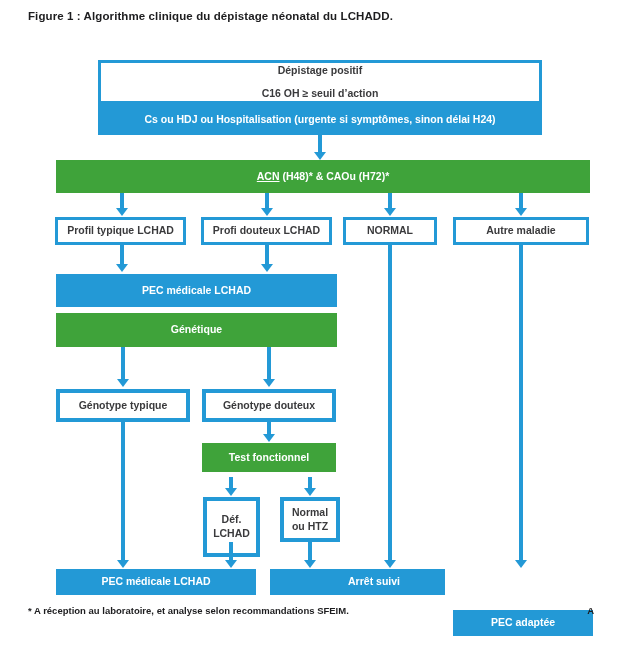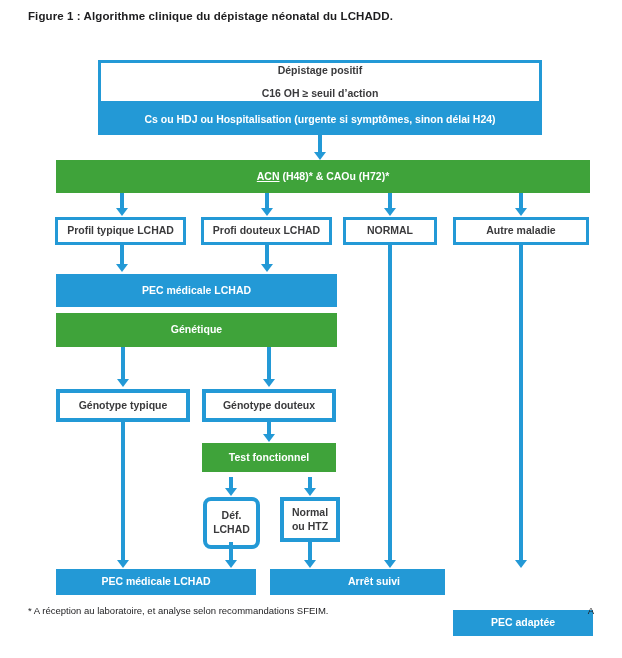--- a/index.html
+++ b/index.html
@@ -25,21 +25,21 @@
   .u { text-decoration:underline; }
   .arr { position:absolute; width:4px; background:var(--blue); }
   .arr::after {
     content:""; position:absolute; left:-4px; bottom:-8px;
     border-left:6px solid transparent; border-right:6px solid transparent;
     border-top:8px solid var(--blue);
   }
   .footrow {
     position:absolute; left:28px; right:28px; top:605px;
     display:flex; justify-content:space-between; align-items:baseline;
-    font-size:9.5px; font-weight:normal; color:#1d1d1f;
+    font-size:9.5px; font-weight:bold; color:#1d1d1f;
   }
 </style>
 </head>
 <body>
 
 <div class="canvas" style="--blue: #2399d6; --green: #3fa33a;">
 
   <div class="title">Figure 1 : Algorithme clinique du dépistage néonatal du LCHADD.</div>
 
   <div class="node box-white" style="left:98px; top:60px; width:444px; height:44px;gap:9px;">
@@ -97,21 +97,21 @@
   <div class="arr" style="left:121px; top:422px; height:138px;"></div>
   <div class="arr" style="left:267px; top:422px; height:12px;"></div>
 
   <div class="node box-green" style="left:202px; top:443px; width:134px; height:29px;">
     <div>Test fonctionnel</div>
   </div>
 
   <div class="arr" style="left:229px; top:477px; height:11px;"></div>
   <div class="arr" style="left:308px; top:477px; height:11px;"></div>
 
-  <div class="node box-white thick" style="left:203px; top:497px; width:57px; height:52px;border-radius:8px;">
+  <div class="node box-white thick" style="left:203px; top:497px; width:57px; height:60px;">
     <div>Déf.</div>
     <div>LCHAD</div>
   </div>
   <div class="node box-white thick" style="left:280px; top:497px; width:60px; height:45px;">
     <div>Normal</div>
     <div>ou HTZ</div>
   </div>
 
   <div class="arr" style="left:229px; top:542px; height:18px;"></div>
   <div class="arr" style="left:308px; top:542px; height:18px;"></div>

